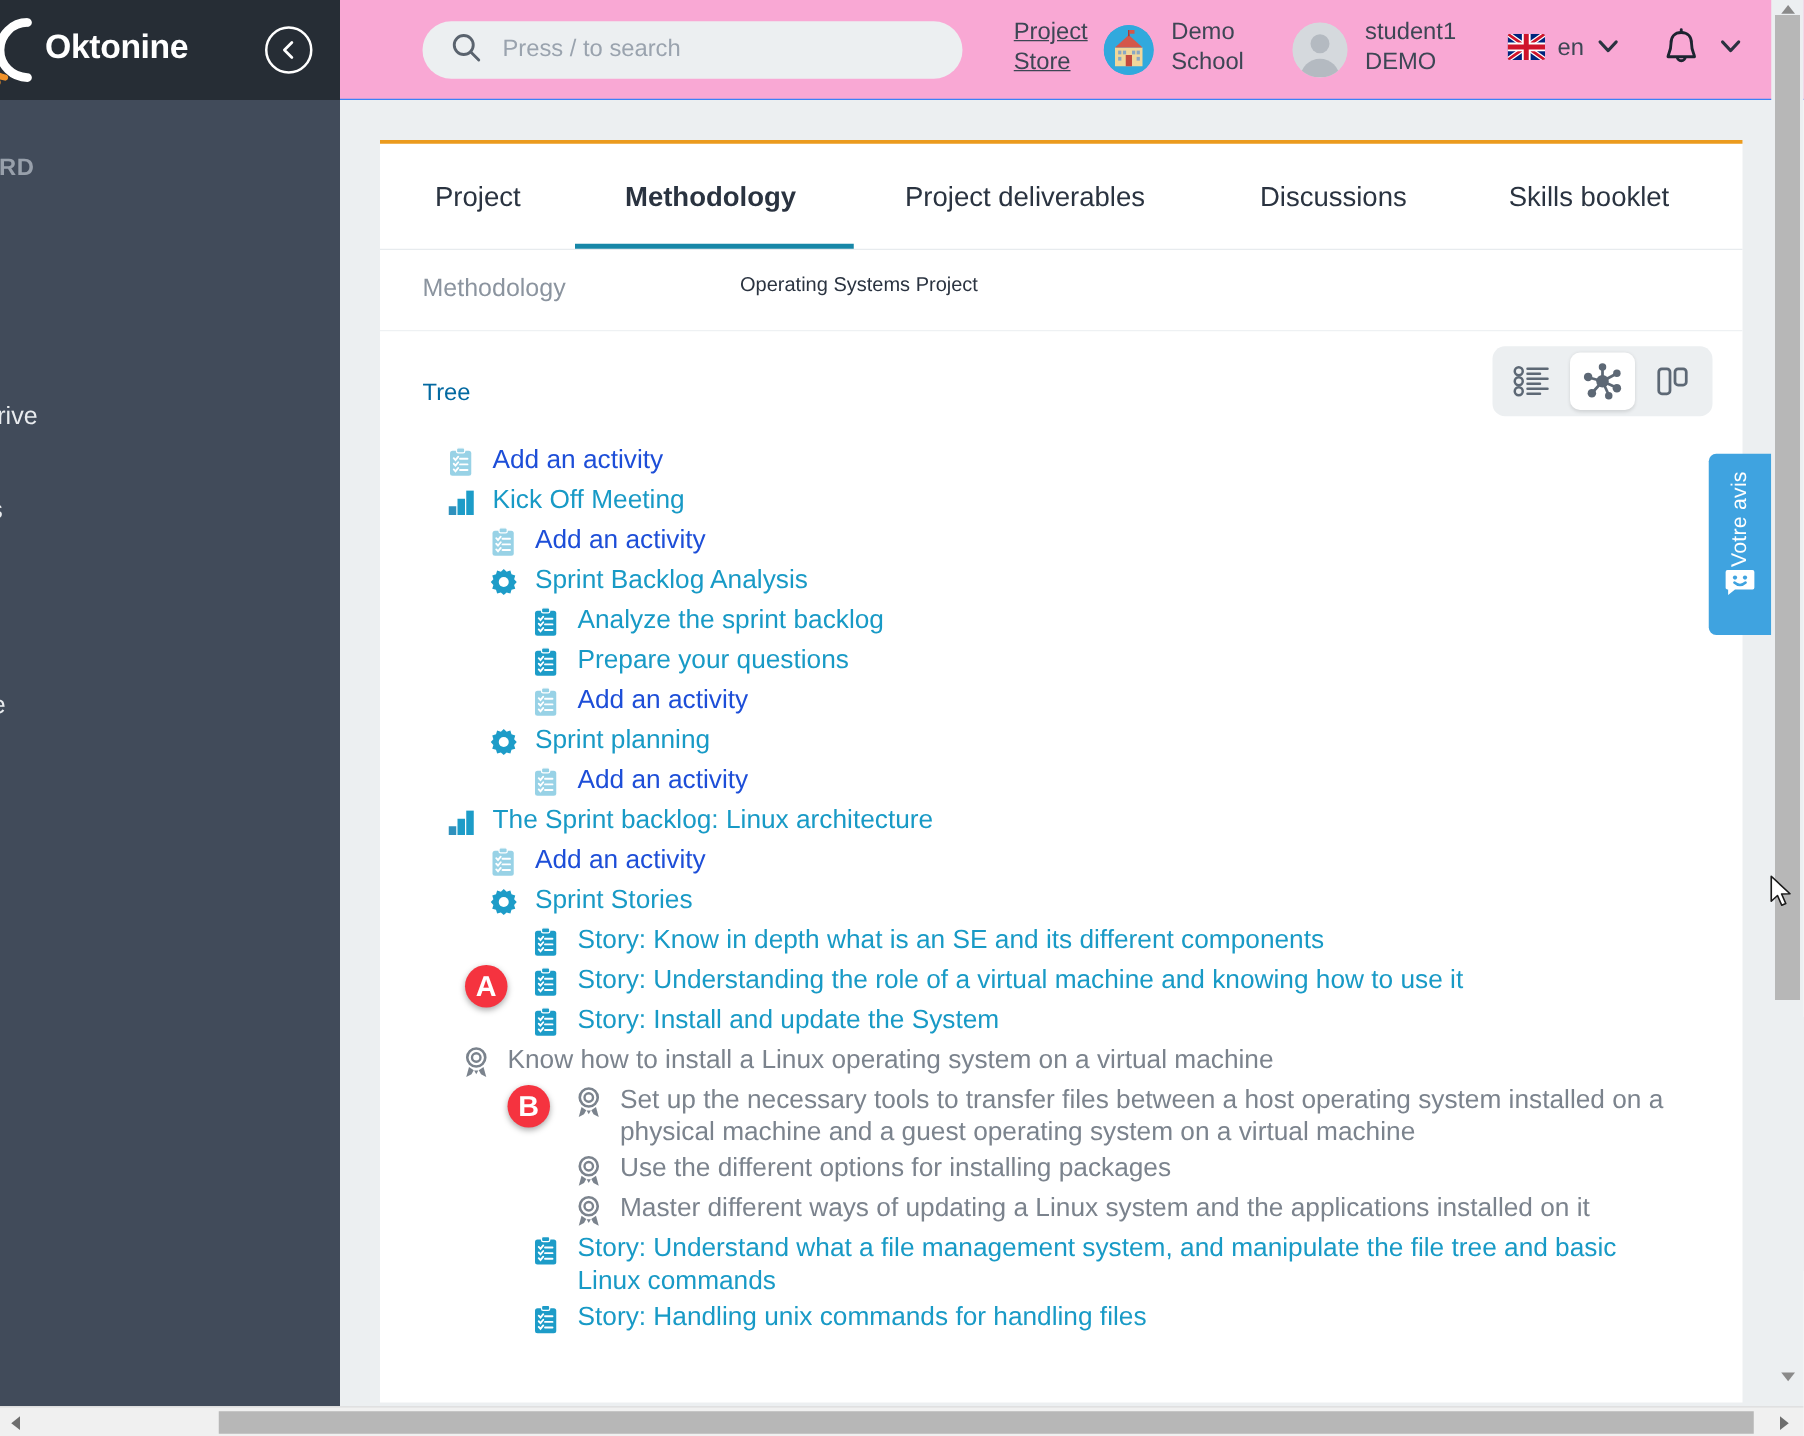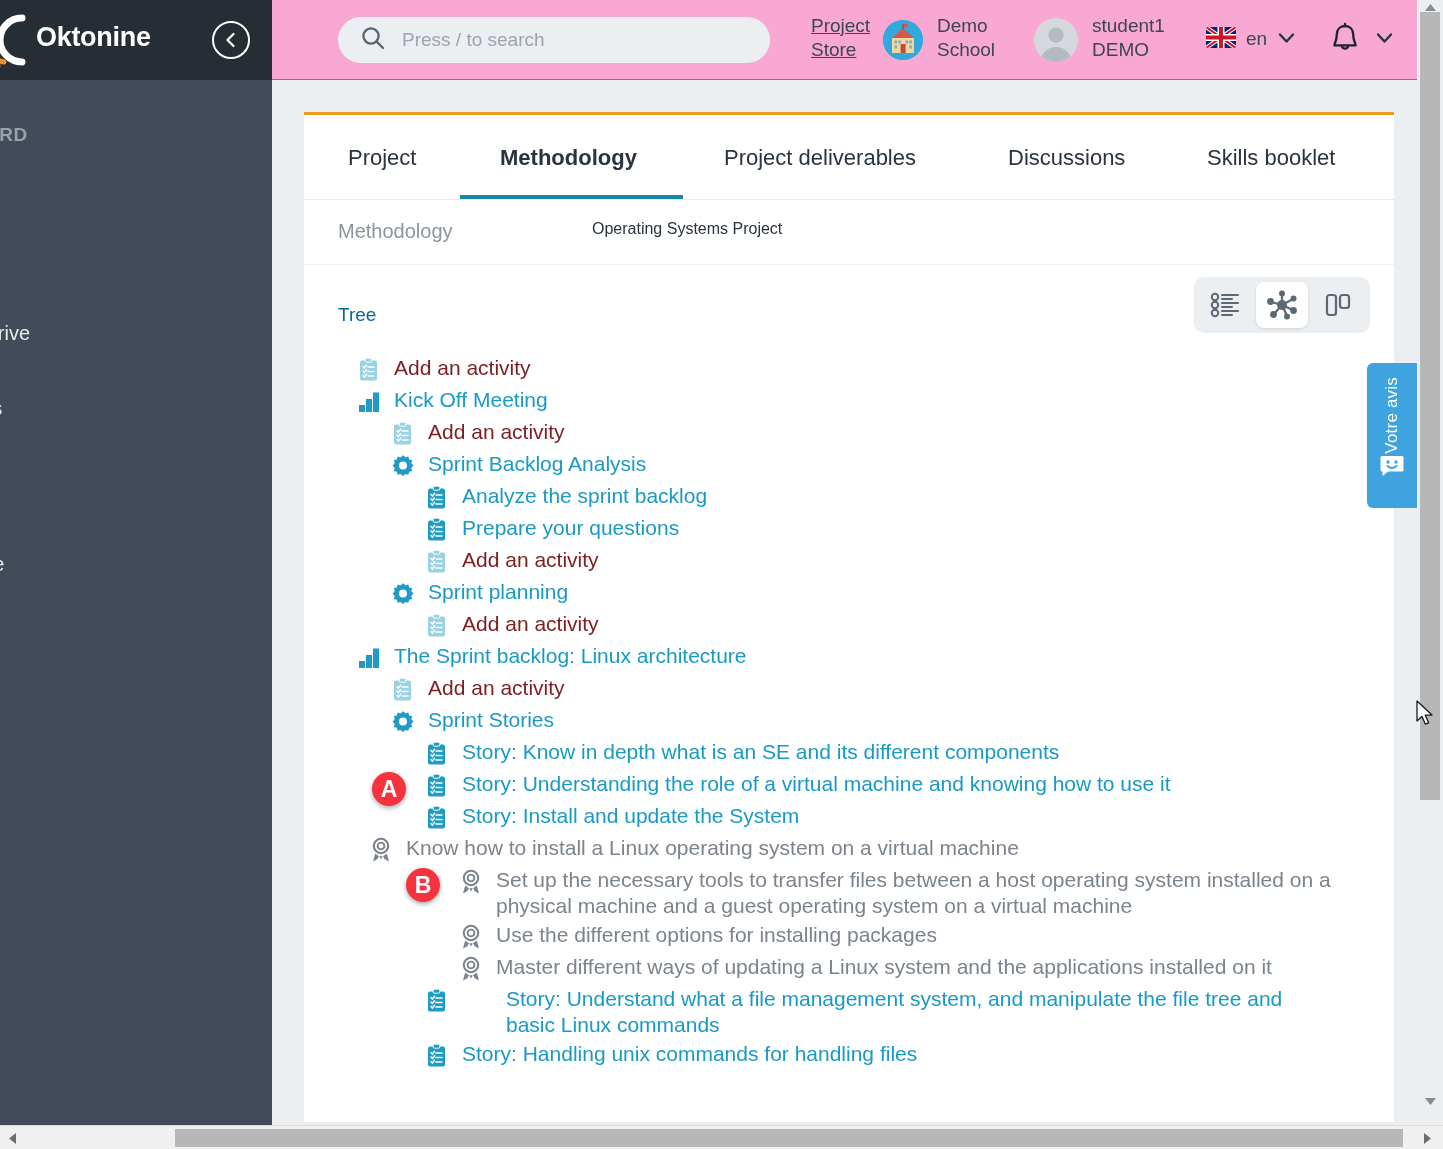--- a/index.html
+++ b/index.html
@@ -123,21 +123,21 @@
 
   
   .tree { position: relative; padding-top: 4px; }
   .trow {
     position: relative; display: flex; align-items: flex-start;
     min-height: 32px; padding: 1px 0; cursor: pointer;
   }
   .ticon { flex: none; width: 26px; height: 26px; margin-top: 2px; }
   .tlabel { font-size: 21px; line-height: 1.26; margin-left: 12px; }
   .c-blue { color: #189ac6; }
-  .c-blue-l { color: #7f1d1d; }
+  .c-blue-l { color: #1d4ed8; }
   .c-gray { color: #7b838d; }
   .ic-dim { opacity: .45; }
 
   .marker {
     position: absolute; width: 34px; height: 34px; border-radius: 50%;
     background: #f5333f; color: #ffffff; font-size: 23px; font-weight: bold;
     display: flex; align-items: center; justify-content: center;
     box-shadow: 0 2px 5px rgba(0,0,0,.35); z-index: 20;
   }
 
@@ -585,21 +585,21 @@
         <div class="trow" style="padding-left:154px; max-width:1134px;">
           <span class="ticon"><svg width="26" height="28" viewBox="0 0 26 28">
               <circle cx="13" cy="9" r="7.2" fill="none" stroke="#7b838d" stroke-width="2.1"></circle>
               <circle cx="13" cy="9" r="3.4" fill="none" stroke="#7b838d" stroke-width="1.9"></circle>
               <path d="M7.2 16.5 L5 24.5 L9.2 22.3 L11 19.2 Z" fill="#7b838d"></path>
               <path d="M18.8 16.5 L21 24.5 L16.8 22.3 L15 19.2 Z" fill="#7b838d"></path>
               <path d="M11.3 19.3 L13 22.4 L14.7 19.3 Z" fill="#7b838d"></path>
             </svg></span>
           <span class="tlabel c-gray">Master different ways of updating a Linux system and the applications installed on it</span>
         </div>
-        <div class="trow" style="padding-left:120px; max-width:1020px;gap:44px;">
+        <div class="trow" style="padding-left:120px; max-width:1020px;">
           <span class="ticon"><svg width="26" height="26" viewBox="0 0 26 26">
               <rect x="4" y="3.5" width="17" height="20" rx="2" fill="#1d9cc8"></rect>
               <rect x="9.2" y="1.2" width="6.6" height="4" rx="1.3" fill="#1d9cc8" stroke="#ffffff" stroke-width="1"></rect>
               <g stroke="#ffffff" stroke-width="1.5" stroke-linecap="round" fill="none">
                 <path d="M7 9.5 L8.4 11 L10.6 8.3"></path>
                 <line x1="12" y1="10" x2="18" y2="10"></line>
                 <path d="M7 14 L8.4 15.5 L10.6 12.8"></path>
                 <line x1="12" y1="14.5" x2="18" y2="14.5"></line>
                 <path d="M7 18.5 L8.4 20 L10.6 17.3"></path>
                 <line x1="12" y1="19" x2="18" y2="19"></line>

